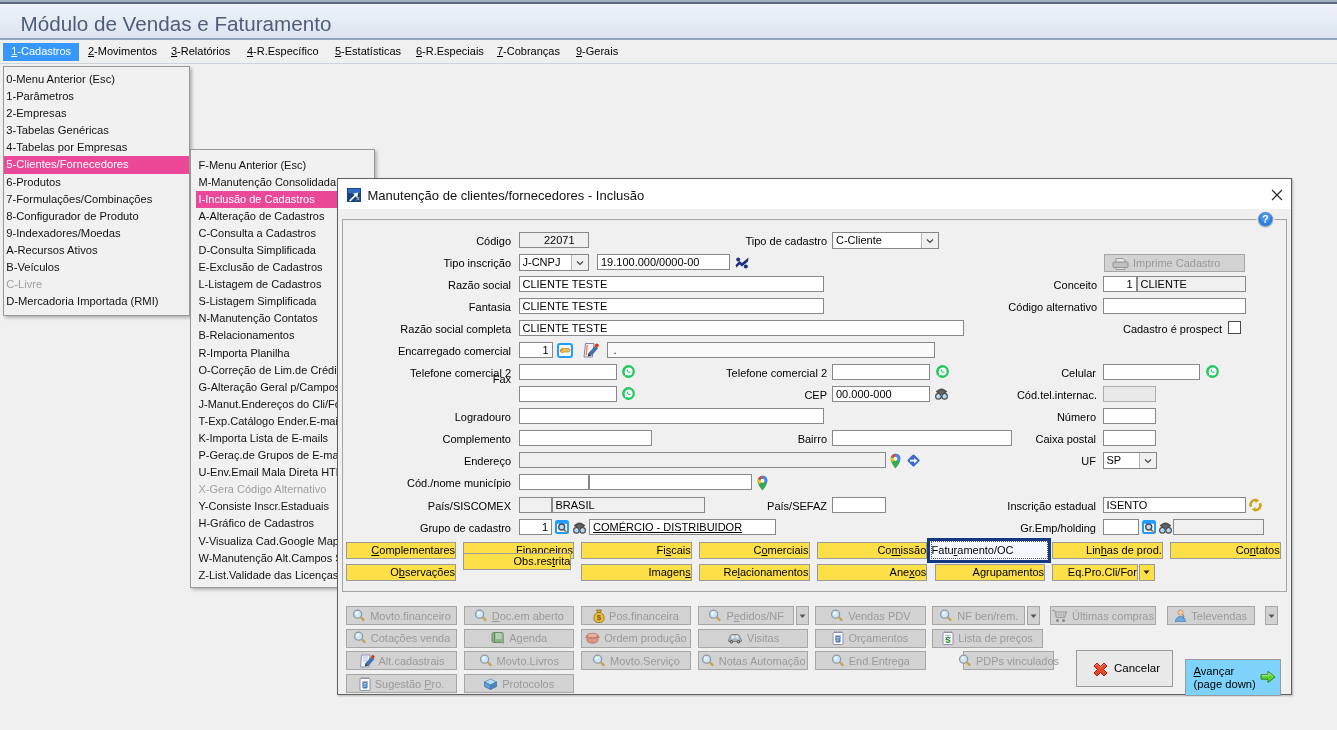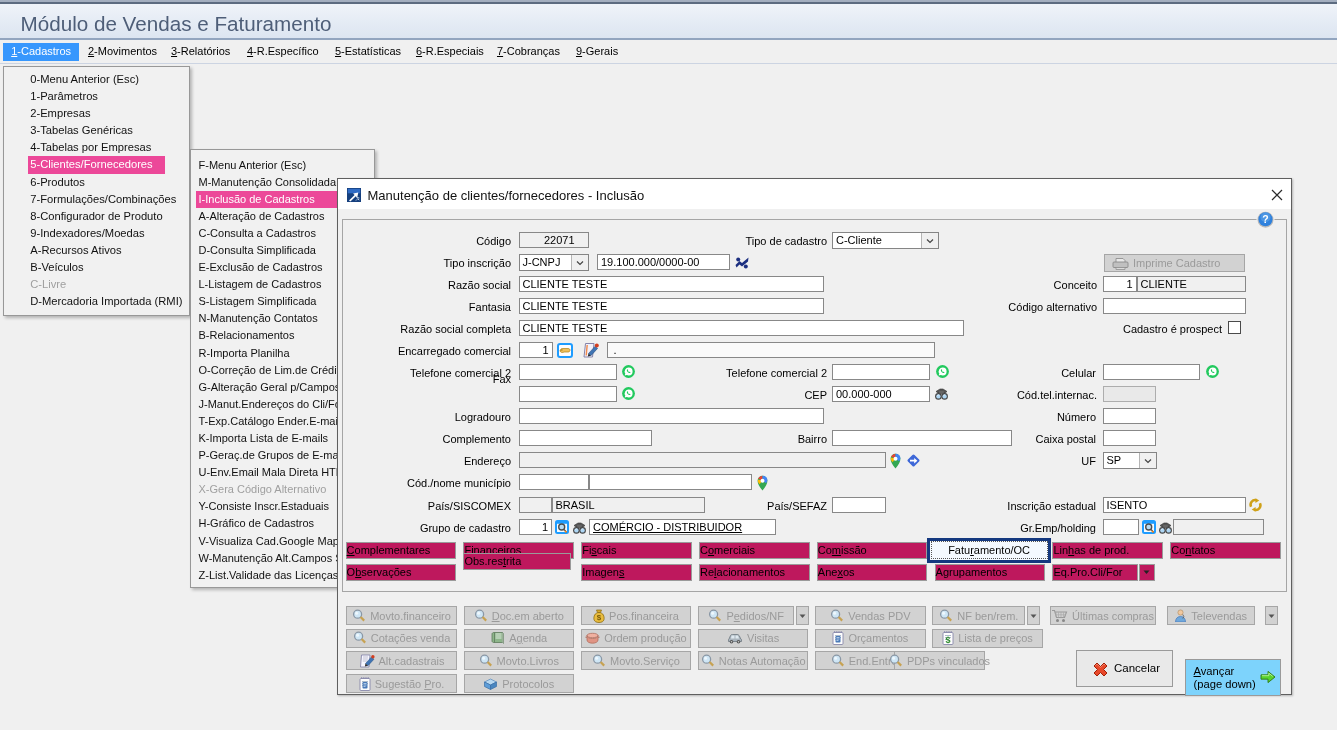--- a/index.html
+++ b/index.html
@@ -6,27 +6,27 @@
  font-family:"Liberation Sans",sans-serif;-webkit-font-smoothing:antialiased}
 .ab{position:absolute}
 .lbl{position:absolute;font-size:11px;color:#000;text-align:right;white-space:nowrap;line-height:14px}
 .fld{position:absolute;background:#fff;border:1px solid #888;font-size:11px;color:#000;
  line-height:15px;padding:0 3px;white-space:nowrap;box-sizing:border-box;overflow:hidden}
 .ro{background:#f0f0f0}
 .dis{background:#e9e9e9;border-color:#adadad}
 .combo{position:absolute;background:#fff;border:1px solid #858585;box-sizing:border-box;font-size:11px;line-height:15px}
 .combo .tx{position:absolute;left:3px;top:0}
 .combo .ar{position:absolute;right:0;top:0;bottom:0;width:16px;background:#f0f0f0;border-left:1px solid #b5b5b5}
-.tabbtn{position:absolute;background:#be185d;border:1px solid #9a9a9a;box-sizing:border-box;
- font-size:11px;color:#000;text-align:left;line-height:15px}
+.tabbtn{position:absolute;background:#fde047;border:1px solid #9a9a9a;box-sizing:border-box;
+ font-size:11px;color:#000;text-align:right;line-height:15px}
 .dbtn{position:absolute;background:#d2d2d2;border:1px solid #a6a6a6;box-sizing:border-box;
  font-size:11px;color:#9a9a9a;white-space:nowrap;display:flex;align-items:center;justify-content:center}
 .dbtn svg{position:static;margin-right:4px;flex:none}
 .darr{position:absolute;background:#d2d2d2;border:1px solid #a6a6a6;box-sizing:border-box}
-.mitem{height:17.1px;line-height:17.1px;margin:0 24px;padding-left:2.2px;font-size:11.2px;color:#111;white-space:nowrap}
+.mitem{height:17.1px;line-height:17.1px;margin:0 0;padding-left:2.2px;font-size:11.2px;color:#111;white-space:nowrap}
 .sitem{height:17.1px;line-height:17.1px;margin:0 4.5px;padding-left:3px;font-size:11px;color:#111;white-space:nowrap;overflow:hidden}
 .hl{background:#ec4899;color:#fff}
 svg{position:absolute}
 </style></head><body>
 
 <div class="ab" style="left:0;top:0;width:1337px;height:2px;background:#a3aebf"></div>
 <div class="ab" style="left:0;top:2px;width:1337px;height:1.5px;background:#5c6b80"></div>
 <div class="ab" style="left:0;top:3.5px;width:1337px;height:34.5px;background:linear-gradient(#eff3f9,#dce5f1)"></div>
 <div class="ab" style="left:0;top:38px;width:1337px;height:2px;background:#92a5bf"></div>
 <div class="ab" style="left:20.5px;top:11.5px;font-size:20.65px;color:#4e5e78">Módulo de Vendas e Faturamento</div>
@@ -300,21 +300,21 @@
 <circle cx="9.5" cy="9.3" r="7" fill="#2f81dd"></circle>
 <circle cx="9.5" cy="7.2" r="5" fill="#5ea3e8" opacity="0.6"></circle>
 <text x="9.5" y="13" text-anchor="middle" font-size="10.5" font-weight="bold" fill="#fff" font-family="Liberation Sans">?</text>
   </svg>
 <div class="tabbtn" style="left:345.6px;top:541.5px;width:110.5px;height:17px"><u>C</u>omplementares</div>
 <div class="tabbtn" style="left:463.40000000000003px;top:541.5px;width:110.5px;height:17px"><u>F</u>inanceiros</div>
 <div class="tabbtn" style="left:581.2px;top:541.5px;width:110.5px;height:17px">Fi<u>s</u>cais</div>
 <div class="tabbtn" style="left:699.0px;top:541.5px;width:110.5px;height:17px">C<u>o</u>merciais</div>
 <div class="tabbtn" style="left:816.8px;top:541.5px;width:110.5px;height:17px">Co<u>m</u>issão</div>
 <div class="ab" style="left:927.1px;top:537.5px;width:124px;height:25px;border:3.5px solid #14387f;box-sizing:border-box;background:#f4f9ff"></div>
-<div class="ab" style="left:931.6px;top:542px;width:115px;height:16px;outline:1px dotted #555;font-size:11px;text-align:center;line-height:16px">Fatu<u>r</u>amento/OC</div>
+<div class="ab" style="left:931.6px;top:542px;width:115px;height:16px;outline:1px dotted #555;font-size:11px;line-height:16px">Fatu<u>r</u>amento/OC</div>
 <div class="tabbtn" style="left:1052.4px;top:541.5px;width:110.5px;height:17px">Lin<u>h</u>as de prod.</div>
 <div class="tabbtn" style="left:1170.2px;top:541.5px;width:110.5px;height:17px">Co<u>n</u>tatos</div>
 <div class="tabbtn" style="left:345.6px;top:563.5px;width:110.5px;height:17px">O<u>b</u>servações</div>
 <div class="tabbtn" style="left:463.40000000000003px;top:553px;width:108px;height:17px">Obs.res<u>t</u>rita</div>
 <div class="tabbtn" style="left:581.2px;top:563.5px;width:110.5px;height:17px">Imagen<u>s</u></div>
 <div class="tabbtn" style="left:699.0px;top:563.5px;width:110.5px;height:17px">Re<u>l</u>acionamentos</div>
 <div class="tabbtn" style="left:816.8px;top:563.5px;width:110.5px;height:17px">Ane<u>x</u>os</div>
 <div class="tabbtn" style="left:934.6px;top:563.5px;width:110.5px;height:17px">Agrupamentos</div>
 <div class="tabbtn" style="left:1052.4px;top:563.5px;width:85.5px;height:17px">Eq.Pro.Cli/For</div>
 <div class="tabbtn" style="left:1138.9px;top:563.5px;width:16px;height:17px"></div>
@@ -488,21 +488,21 @@
     <span>Notas Automação</span>
   </div>
 <div class="dbtn" style="left:815.1px;top:651.4px;width:110.5px;height:19px">
     <svg width="14" height="14" viewBox="0 0 14 14">
 <circle cx="5.6" cy="5.2" r="4" fill="#cfe6f5" stroke="#8a97a5" stroke-width="1.3"></circle>
 <circle cx="4.6" cy="4.2" r="1.5" fill="#eef7fd"></circle>
 <path d="M8.6 8 L12.2 11.6" stroke="#c7a252" stroke-width="2.2"></path>
     </svg>
     <span>End.Entrega</span>
   </div>
-<div class="dbtn" style="left:894px;top:651.4px;width:91px;height:19px">
+<div class="dbtn" style="left:963px;top:651.4px;width:91px;height:19px">
     <svg width="14" height="14" viewBox="0 0 14 14">
 <circle cx="5.6" cy="5.2" r="4" fill="#cfe6f5" stroke="#8a97a5" stroke-width="1.3"></circle>
 <circle cx="4.6" cy="4.2" r="1.5" fill="#eef7fd"></circle>
 <path d="M8.6 8 L12.2 11.6" stroke="#c7a252" stroke-width="2.2"></path>
     </svg>
     <span>PDPs vinculados</span>
   </div>
 <div class="dbtn" style="left:346.3px;top:674.1px;width:110.5px;height:19px">
     <svg width="12" height="14" viewBox="0 0 12 14">
 <rect x="1" y="1.5" width="10" height="12" rx="1" fill="#fdfdfd" stroke="#8888aa" stroke-width="0.9"></rect>

